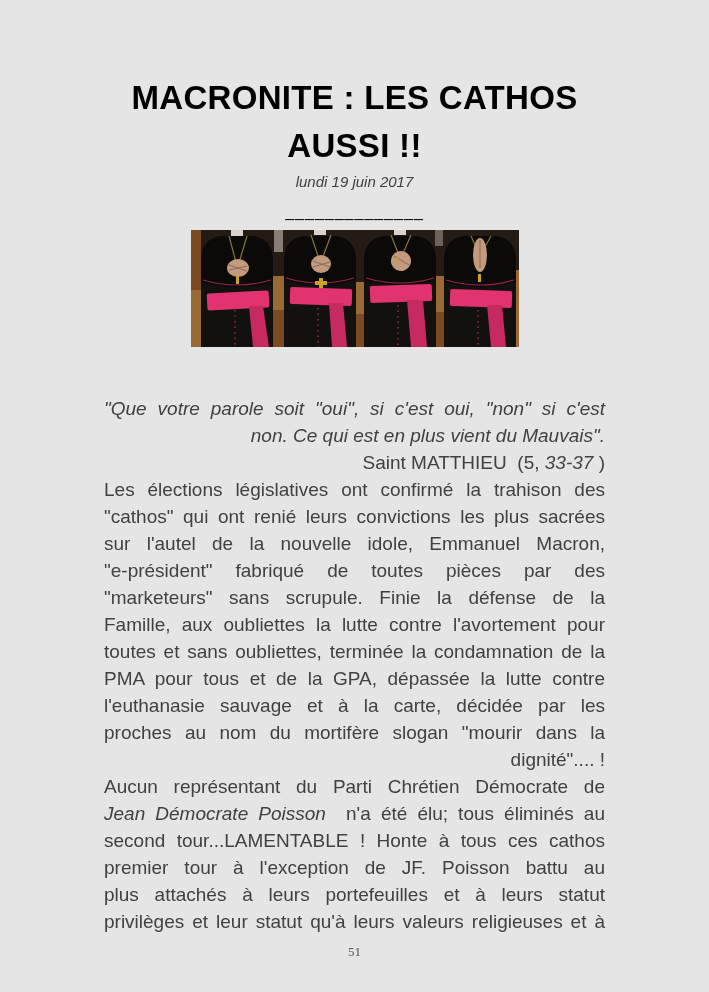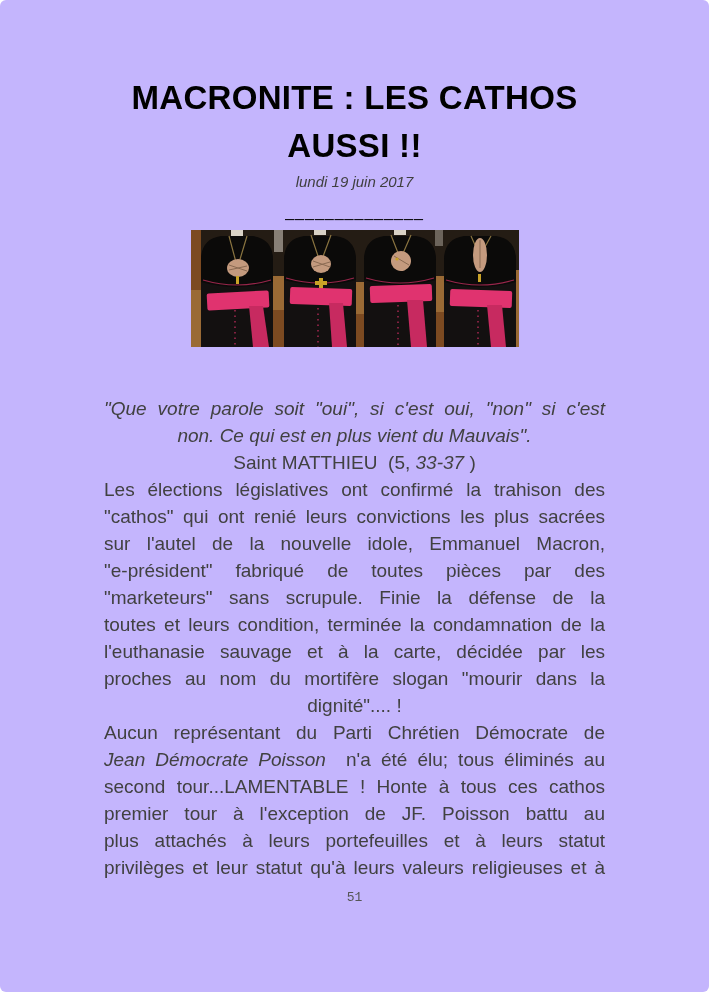--- a/index.html
+++ b/index.html
@@ -10,22 +10,21 @@
   body {
     width: 709px;
     height: 992px;
     position: relative;
     font-family: "Liberation Sans", sans-serif;
     overflow: hidden;
   }
   .page {
     position: absolute;
     inset: 0;
-    background: #c4b5fd;
-    border-radius: 6px;
+    background: #e5e5e5;
   }
   .title {
     margin-top: 74px;
     text-align: center;
     font-weight: bold;
     font-size: 33px;
     line-height: 48px;
     color: #000000;
     letter-spacing: 0.3px;
   }
@@ -66,34 +65,34 @@
   .ph-piping { stroke: var(--piping, #c33569); }
   .ph-chain  { stroke: var(--chain, #8a7440); }
 
   .article {
     margin: 48px 104px 0 104px;
     font-size: 19px;
     line-height: 27px;
     color: #414141;
   }
   .line {
-    text-align: center;
+    text-align: right;
     white-space: normal;
   }
   .line.j {
     text-align: justify;
     text-align-last: justify;
   }
   .line span.b { font-weight: normal; }
   .line span.i { font-style: italic; }
 
   .pagenum {
     margin-top: 9px;
     text-align: center;
-    font-family: Liberation Mono, monospace;
+    font-family: Liberation Serif, serif;
     font-size: 13px;
     line-height: 15px;
     color: #555555;
   }
 </style>
 </head>
 <body>
 
 <div class="page">
 
@@ -192,21 +191,23 @@
 
   <div class="article">
       <div class="line j"><span class="i">"Que votre parole soit "oui", si c'est oui, "non" si c'est</span></div>
       <div class="line"><span class="i">non. Ce qui est en plus vient du Mauvais".</span></div>
       <div class="line"><span class="b ">Saint MATTHIEU&nbsp; (5, </span><span class="i">33-37</span><span class="b ">&nbsp;)</span></div>
       <div class="line j"><span class="">Les élections législatives ont confirmé la trahison des</span></div>
       <div class="line j"><span class="">"cathos" qui ont renié leurs convictions les plus sacrées</span></div>
       <div class="line j"><span class="">sur l'autel de la nouvelle idole, Emmanuel Macron,</span></div>
       <div class="line j"><span class="">"e-président" fabriqué de toutes pièces par des</span></div>
       <div class="line j"><span class="">"marketeurs" sans scrupule. Finie la défense de la</span></div>
-      <div class="line j"><span class="">toutes et leurs condition, terminée la condamnation de la</span></div>
+      <div class="line j"><span class="">Famille, aux oubliettes la lutte contre l'avortement pour</span></div>
+      <div class="line j"><span class="">toutes et sans oubliettes, terminée la condamnation de la</span></div>
+      <div class="line j"><span class="">PMA pour tous et de la GPA, dépassée la lutte contre</span></div>
       <div class="line j"><span class="">l'euthanasie sauvage et à la carte, décidée par les</span></div>
       <div class="line j"><span class="">proches au nom du mortifère slogan "mourir dans la</span></div>
       <div class="line"><span class="">dignité".... !</span></div>
       <div class="line j"><span class="">Aucun représentant du </span><span class="b ">Parti Chrétien Démocrate</span><span class=""> de</span></div>
       <div class="line j"><span class="i">Jean Démocrate Poisson</span><span class="">&nbsp; n'a été élu; tous éliminés au</span></div>
       <div class="line j"><span class="">second tour...LAMENTABLE ! Honte à tous ces cathos</span></div>
       <div class="line j"><span class="">premier tour à l'exception de JF. Poisson&nbsp;battu au</span></div>
       <div class="line j"><span class="">plus attachés à leurs portefeuilles et à leurs statut</span></div>
       <div class="line j"><span class="">privilèges et leur statut qu'à leurs valeurs religieuses et à</span></div>
     </div>

